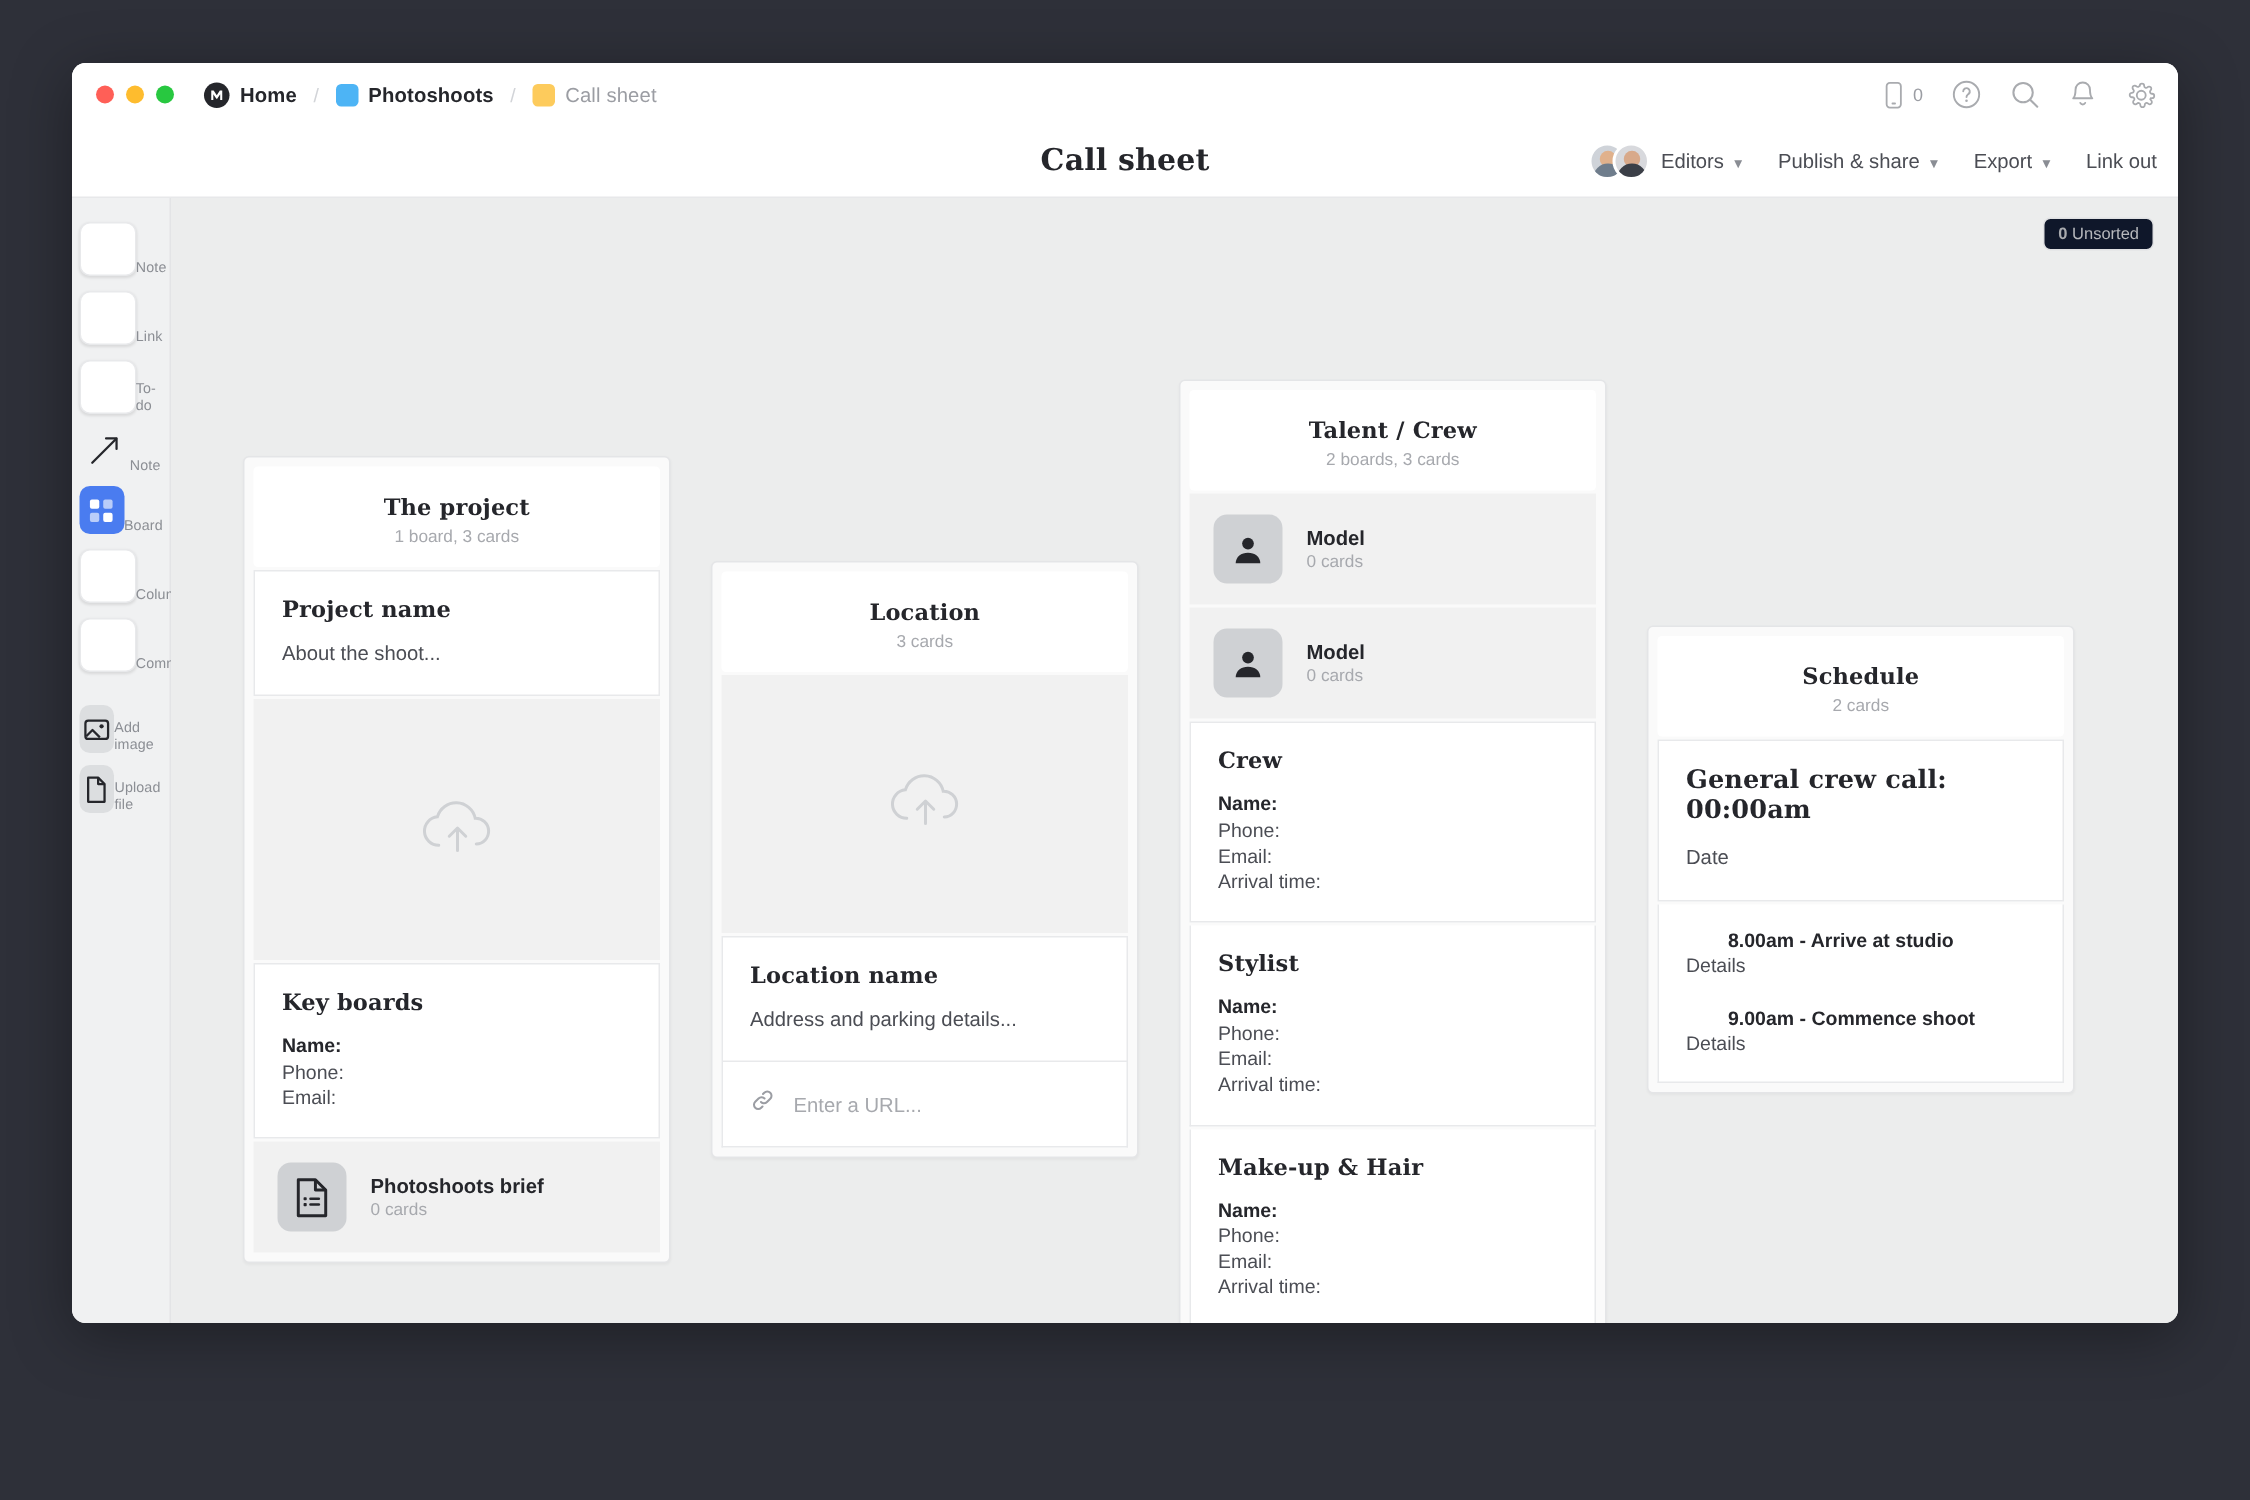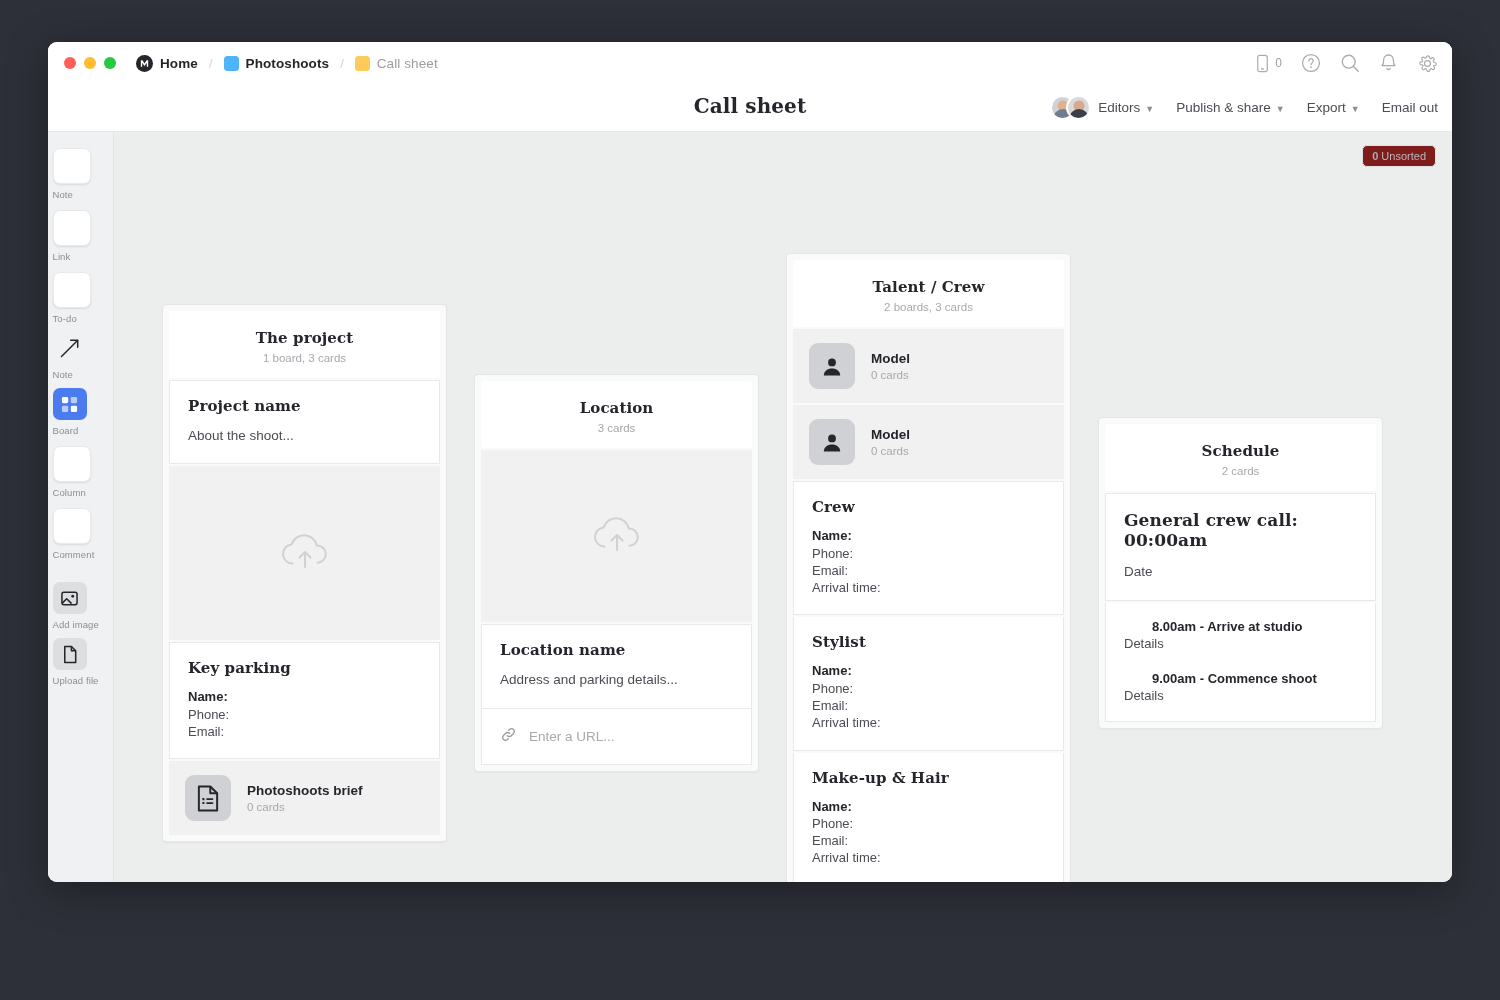--- a/index.html
+++ b/index.html
@@ -99,41 +99,41 @@
 
   
   .sidebar {
     width: 66px; flex: 0 0 66px;
     background: #f0f1f2;
     border-right: 1px solid #e3e4e6;
     padding-top: 10px;
     display: flex; flex-direction: column; align-items: center;
     position: relative;
   }
-  .tool { width: 56px; margin-bottom: 4px; display: flex; flex-direction: column;
-          align-items: flex-start; cursor: pointer; padding-top: 4px; }
+  .tool { width: 56px; margin-bottom: 4px; display: flex; flex-direction: row;
+          align-items: flex-end; cursor: pointer; padding-top: 4px; }
   .tool .tile {
     width: 34px; height: 32px; border-radius: 7px;
     display: flex; align-items: center; justify-content: center;
     background: transparent;
   }
   .tool .tile.card { background: #fff; box-shadow: 0 1px 2px rgba(0,0,0,.10); }
   .tool .tile.grey { background: #dcdee0; }
   .tool .tile.blue { background: #4a7cf0; }
   .tool .lbl { font-size: 9.5px; color: #8b8e94; margin-top: 5px; letter-spacing: .1px; }
   .tool.spacer-top { margin-top: 14px; }
   .tool.trash { position: absolute; bottom: 14px; }
 
   
   .canvas {
     flex: 1; background: #eceded; position: relative; overflow: hidden;
   }
   .unsorted {
     position: absolute; right: 16px; top: 13px;
-    background: #7f1d1d; border: 1px solid #e0e1e3;
+    background: #0f172a; border: 1px solid #e0e1e3;
     border-radius: 5px; padding: 4px 9px;
     font-size: 11px; color: #b6b8bc;
   }
   .unsorted b { color: #a9abaf; font-weight: 700; }
 
   .columns {
     position: absolute; left: 48px; top: 56px; right: 0; bottom: 0;
     display: flex; gap: 27px; align-items: center;
   }
   .column {
@@ -286,21 +286,21 @@
       </span>
       <span class="menu-item">
         <span>Publish &amp; share</span>
         <span class="caret">▼</span>
       </span>
       <span class="menu-item">
         <span>Export</span>
         <span class="caret">▼</span>
       </span>
       <span class="menu-item">
-        <span>Email out</span>
+        <span>Link out</span>
       </span>
     </div>
   </div>
 
   <div class="body-row">
 
     <div class="sidebar">
 
       <div class="tool">
         <span class="tile card">
@@ -448,21 +448,21 @@
           <div class="dropzone">
             <span>
               <svg width="56" height="44" viewBox="0 0 56 44">
                   <path d="M15.5 34.5a9.5 9.5 0 01-.9-18.96A13 13 0 0139.8 16.5a8.6 8.6 0 01.7 17.2" fill="none" stroke="#cfd1d4" stroke-width="2" stroke-linecap="round"></path>
                   <path d="M28 38V23.5M22.5 28.5L28 23l5.5 5.5" fill="none" stroke="#cfd1d4" stroke-width="2" stroke-linecap="round" stroke-linejoin="round"></path>
                 </svg>
             </span>
           </div>
 
           <div class="card">
-            <h3>Key parking</h3>
+            <h3>Key boards</h3>
             <div class="fields">
               <div class="b">Name:</div>
               <div>Phone:</div>
               <div>Email:</div>
             </div>
           </div>
 
           <div class="board-item">
             <span class="board-thumb">
               <svg width="24" height="27" viewBox="0 0 22 26">

